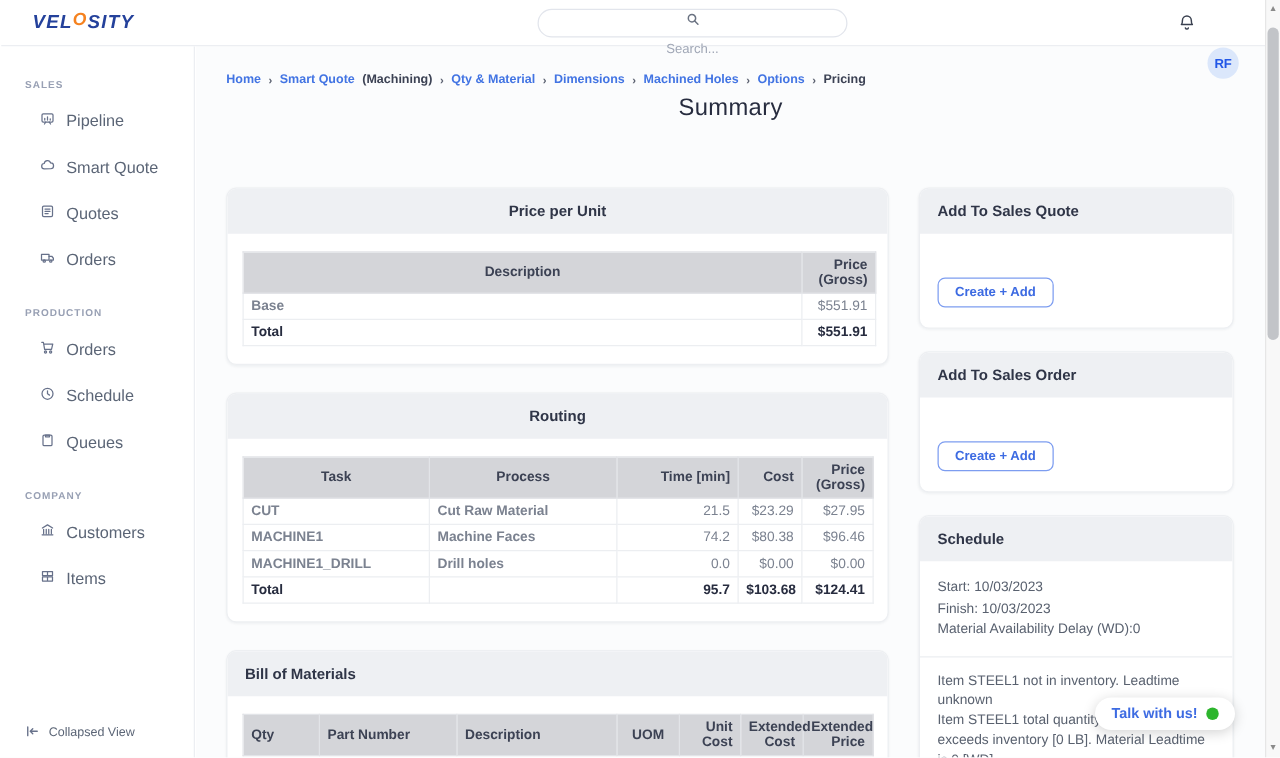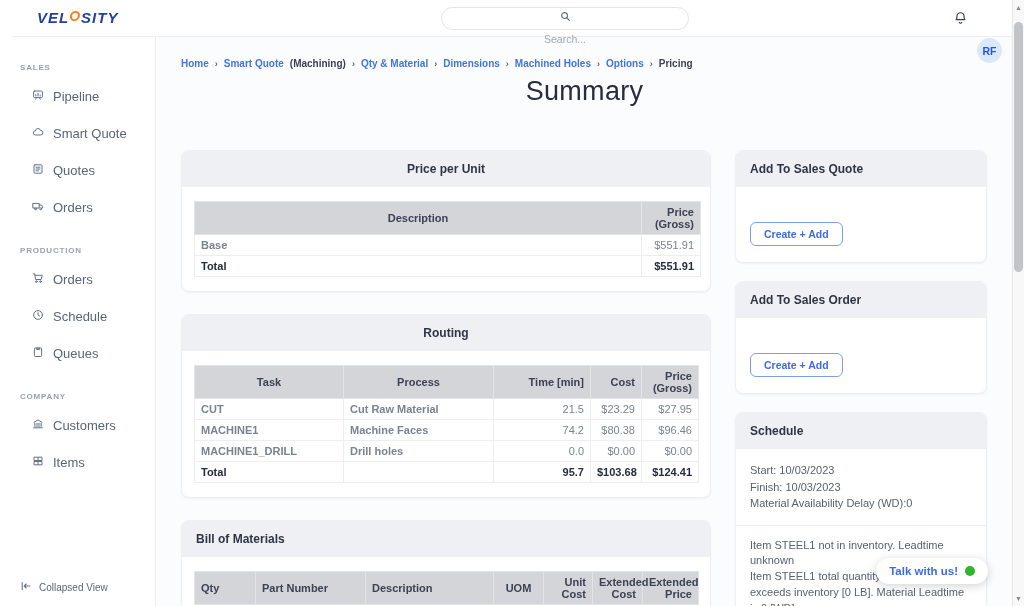--- a/index.html
+++ b/index.html
@@ -1,20 +1,20 @@
 <!DOCTYPE html>
 <html><head>
 <meta charset="utf-8">
 <style>
   * { margin:0; padding:0; box-sizing:border-box; }
   html,body { width:1024px; height:606px; overflow:hidden; }
   body { font-family:"Liberation Sans", sans-serif; background:#fff; position:relative; color:#3c4254; }
 
   
-  .navbar { position:absolute; top:0; left:12px; width:1012px; height:37px; background:#fff;
+  .navbar { position:absolute; top:0; left:1px; width:1012px; height:37px; background:#fff;
             border-bottom:1px solid #eceef2; z-index:6; }
   .logo { position:absolute; left:25px; top:9px; font-size:15px; font-weight:800; font-style:italic;
           letter-spacing:1px; color:#24419b; cursor:pointer; }
   .logo .logo-o { color:#f5821f; display:inline-block; transform:translateY(-2px); font-size:14px; }
   .searchbar { position:absolute; left:429px; top:7px; width:248px; height:23px; border:1px solid #e2e5ec;
                border-radius:12px; background:#fff; display:flex; align-items:center; padding:0 10px; gap:7px;flex-direction:column; }
   .searchbar svg { color:#6b7382; }
   .search-ph { font-size:10.5px; color:#a0a7b6; }
   .bell { position:absolute; left:941px; top:11px; width:16px; height:15px; color:#3a4150; cursor:pointer; }
   .avatar { position:absolute; left:965px; top:6px; width:25px; height:25px; border-radius:50%;
@@ -33,21 +33,21 @@
               font-size:10px; color:#5b6576; cursor:pointer; }
   .collapse svg { color:#67718a; }
 
   
   .content { position:absolute; top:37px; left:157px; width:855px; height:569px; background:#fbfcfd; overflow:hidden; }
   .page-header { position:absolute; top:21px; left:0; width:100%; }
   .breadcrumb { padding-left:24px; font-size:10px; font-weight:bold; display:flex; gap:6px; align-items:center; flex-wrap:wrap; }
   .bc-link { color:#4274e3; cursor:pointer; }
   .bc-plain { color:#3c4254; }
   .bc-sep { color:#5b6170; font-size:9px; }
-  .page-title { text-align:center; font-size:27px; font-weight:400; color:#272c3f; margin-top:7px; letter-spacing:.3px; }
+  .page-title { text-align:center; font-size:19px; font-weight:400; color:#272c3f; margin-top:7px; letter-spacing:.3px; }
 
   .main-col { position:absolute; left:24px; top:113px; width:530px; }
   .side-col { position:absolute; left:578px; top:113px; width:252px; }
 
   .card { background:#fff; border:1px solid #edeff2; border-radius:8px;
           box-shadow:0 1px 2px rgba(20,30,60,.05); overflow:hidden; }
   .card-head { background:#eef0f3; padding:11px 14px; font-size:12px; font-weight:bold; color:#2f3547; }
   .center { text-align:center; }
   .card-body { padding:14px 12px; }
   .mb { margin-bottom:22px; }

